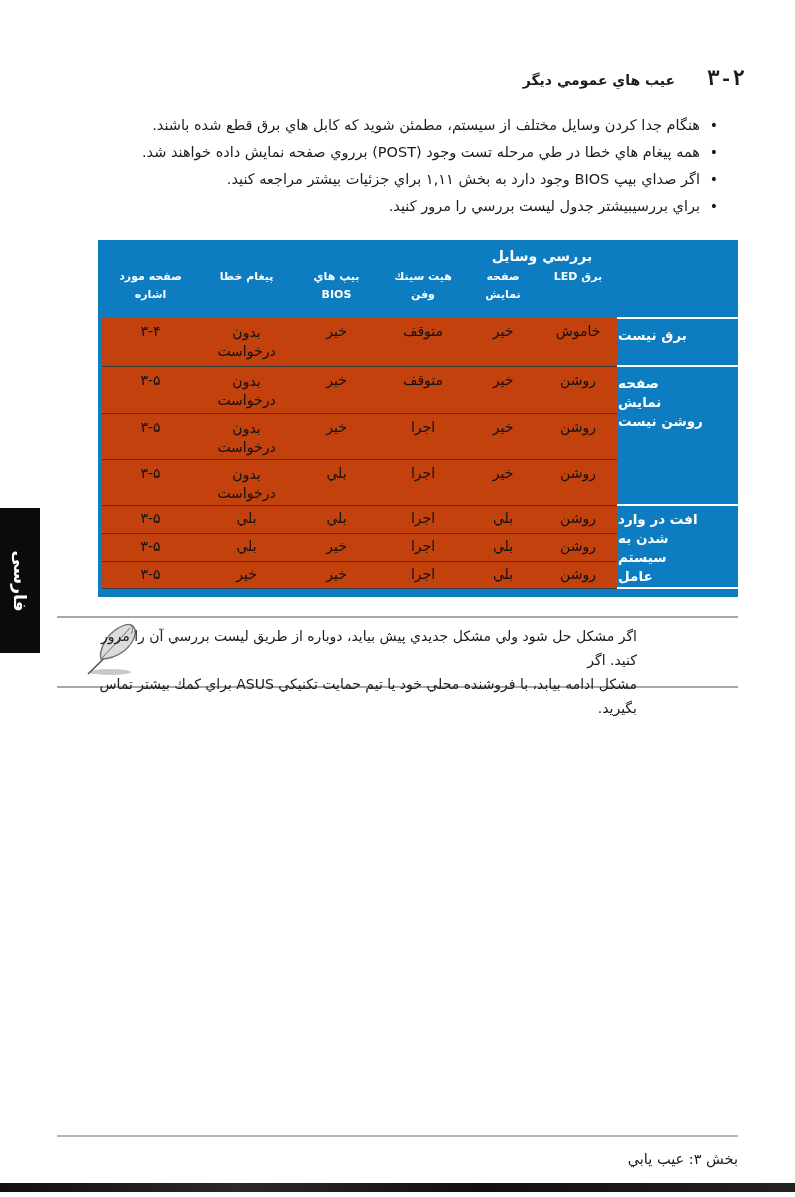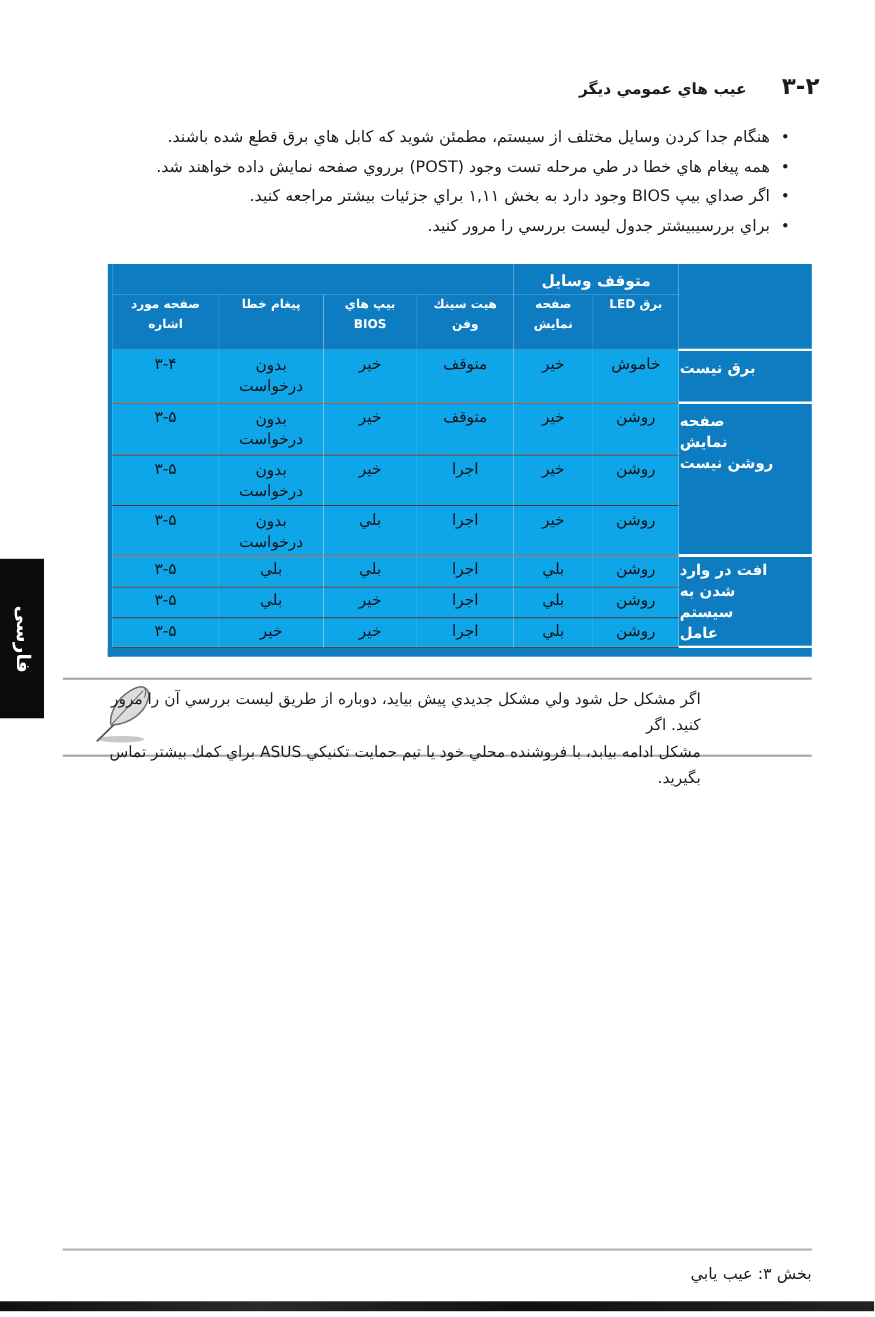--- a/index.html
+++ b/index.html
@@ -4,21 +4,21 @@
 <style>
   html,body { margin:0; padding:0; background:#ffffff; }
   .page {
     position:relative; width:795px; height:1197px; margin:0 auto;
     background:#ffffff; overflow:hidden; direction:rtl;
     font-family:"DejaVu Sans", sans-serif; color:#1c1c1c;
   }
 
   
   .heading { position:absolute; top:66px; right:50px; text-align:right; white-space:nowrap; }
-  .heading .num   { font-size:21px; font-weight:bold; }
+  .heading .num   { font-size:21px; font-weight:bold;font-family:Liberation Mono, monospace; }
   .heading .title { font-size:14px; font-weight:bold; margin-right:32px; }
 
   
   .bullets { position:absolute; top:112px; right:57px; left:55px; list-style:none; margin:0; padding:0; }
   .bullets li { position:relative; padding:0 38px 0 0; text-align:right; font-size:14.5px; line-height:27px; }
   .bullets li .dot { position:absolute; right:20px; top:0; font-size:14px; }
 
   
   .tbl-wrap {
     position:absolute; top:240px; right:57px; width:636px;
@@ -28,21 +28,21 @@
   table.trouble th, table.trouble td { margin:0; overflow:hidden; }
   thead th {
     background:var(--blue); color:#ffffff; font-weight:bold;
     font-size:11px; line-height:18px; text-align:center; vertical-align:top; padding:0;
   }
   tr.h-top  { height:28px; }
   tr.h-cols { height:50px; }
   th.span-label { padding-top:7px; font-size:14px; }
   th.corner { border-bottom:2px solid #ffffff; }
   tbody td {
-    background:#0ea5e9; font-size:14px; text-align:center; vertical-align:top;
+    background:#c2410c; font-size:14px; text-align:center; vertical-align:top;
     padding-top:5px; border-bottom:1px solid #3a3a3a; color:#111;
   }
   tbody td .wrapcell { display:inline-block; max-width:62px; line-height:19px; }
   td.rowhead {
     background:var(--blue); color:#ffffff; font-weight:bold; font-size:13.5px;
     line-height:19px; text-align:left; vertical-align:top; padding-top:7px;
     border-bottom:2px solid #ffffff;
   }
   td.rowhead .wraphead { display:inline-block; max-width:86px; }
   tr.r1 { height:48px; } tr.r2 { height:47px; } tr.r3 { height:46px; } tr.r4 { height:46px; }
@@ -94,21 +94,21 @@
           <col style="width:78px">
           <col style="width:72px">
         <col style="width:88px">
           <col style="width:85px">
           <col style="width:95px">
           <col style="width:97px">
       </colgroup>
       <thead>
         <tr class="h-top">
           <th class="corner" rowspan="2"></th>
-          <th class="span-label" colspan="2">متوقف وسايل</th>
+          <th class="span-label" colspan="2">بررسي وسايل</th>
           <th colspan="4"></th>
         </tr>
         <tr class="h-cols">
           <th>
               <div>برق LED</div>
               <div></div>
             </th>
           <th>
               <div>صفحه</div>
               <div>نمايش</div>

